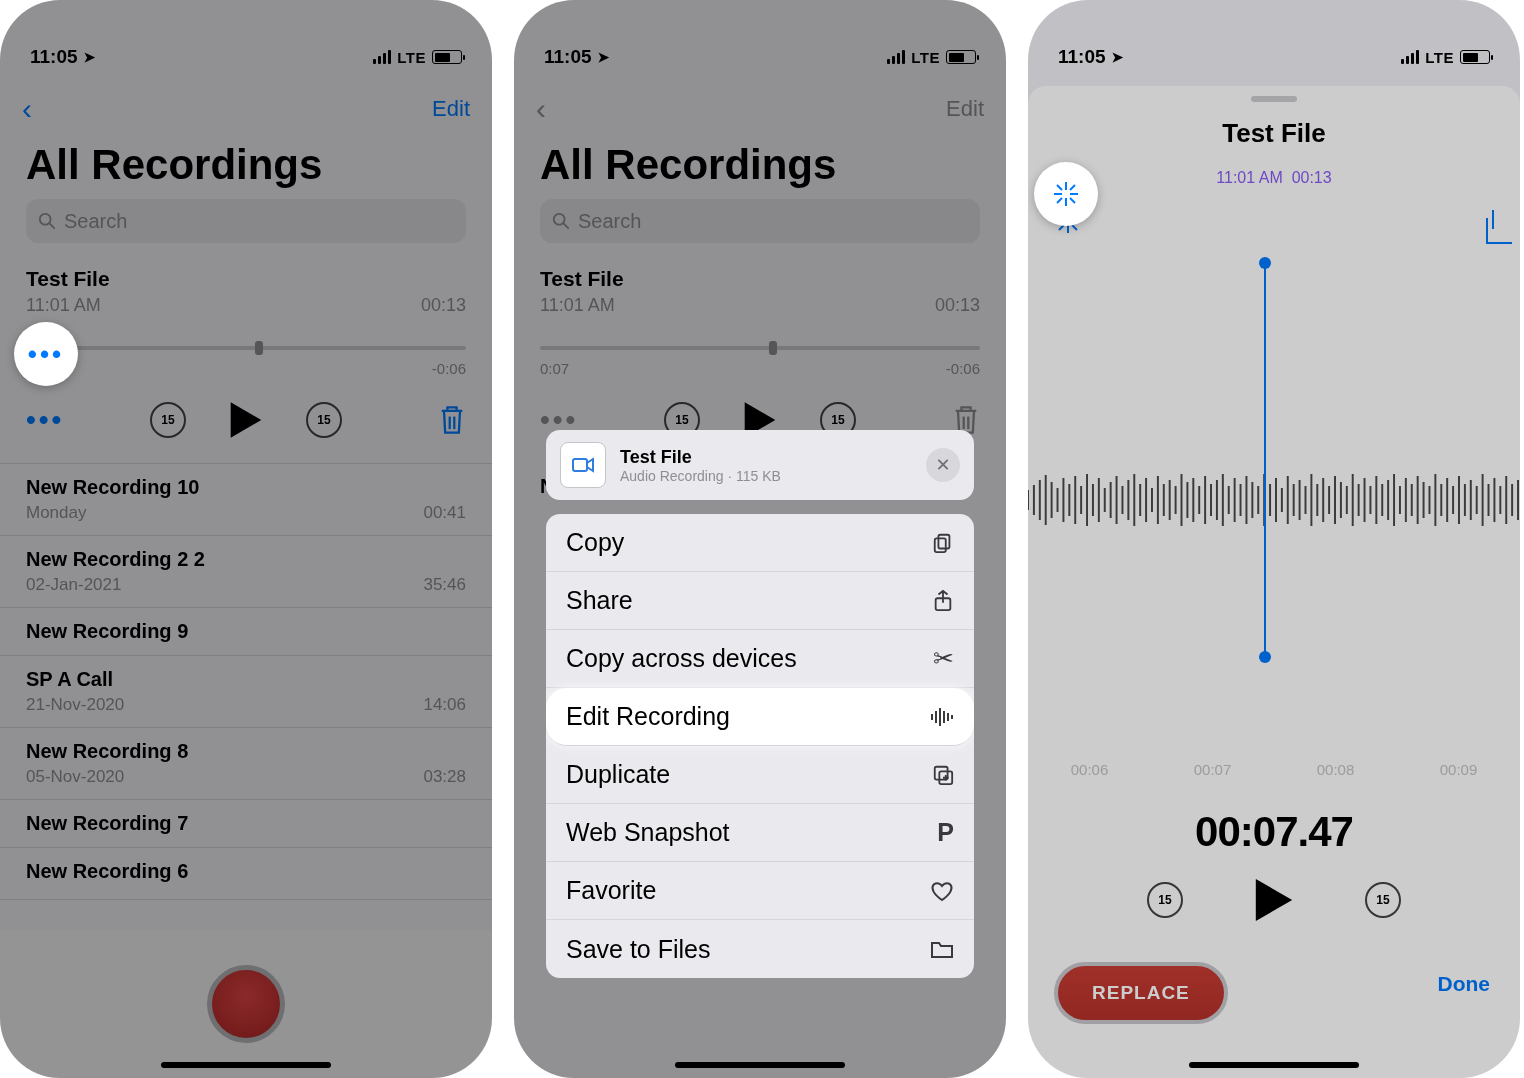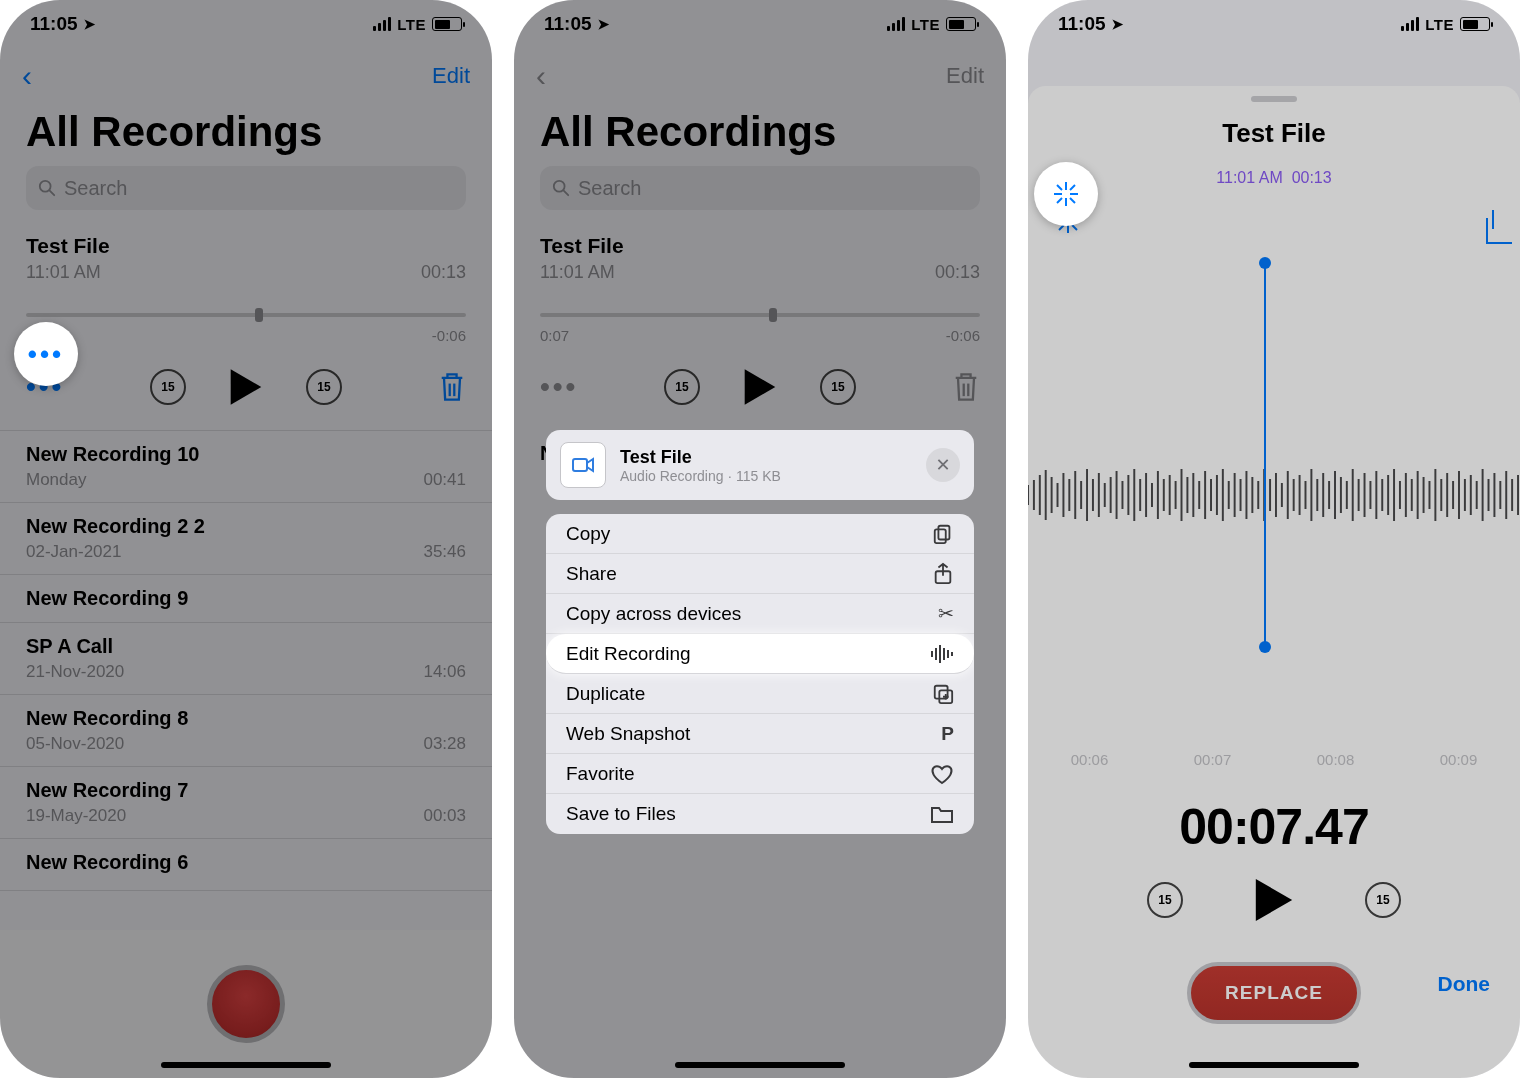--- a/index.html
+++ b/index.html
@@ -25,20 +25,21 @@
   
   .status-bar {
     height: 48px;
     display: flex;
     justify-content: space-between;
     align-items: center;
     padding: 12px 30px;
     font-size: 19px;
     font-weight: 600;
     color: #000;
+    margin-top: 33px;
   }
   .status-left { display: flex; align-items: center; gap: 6px; }
   .status-right { display: flex; align-items: center; gap: 6px; font-size: 15px; letter-spacing: 0.5px; }
   .arrow-icon { font-size: 14px; }
   .signal-bars { display: inline-flex; align-items: flex-end; gap: 2px; }
   .signal-bars span { width: 3px; background:#000; border-radius:1px; }
   .signal-bars span:nth-child(1){height:5px;}
   .signal-bars span:nth-child(2){height:8px;}
   .signal-bars span:nth-child(3){height:11px;}
   .signal-bars span:nth-child(4){height:14px;}
@@ -190,24 +191,24 @@
     margin-left:auto;
     width:34px; height:34px; border-radius:50%; background:#d8d8dc;
     display:flex; align-items:center; justify-content:center; color:#6f6f74; font-size:18px;
   }
   .menu-body {
     background:#e9e9ee;
     border-radius: 14px;
     overflow:hidden;
   }
   .menu-item {
-    height: 40px;
+    height: 58px;
     padding: 0 20px;
     display:flex; align-items:center; justify-content:space-between;
-    font-size: 19px;
+    font-size: 25px;
     border-bottom:1px solid #d6d6da;
     color:#000;
     gap:8px;
   }
   .menu-item:last-child{ border-bottom:none;}
   .menu-item.highlighted {
     background: #fff;
     box-shadow: 0 0 12px rgba(255,255,255,0.9);
     position:relative;
     z-index: 90;
@@ -251,24 +252,24 @@
     position:absolute; top:20px; bottom: 100px;
     width:2px; background:#007aff; left:48%;
   }
   .playhead::before{ content:""; position:absolute; top:-6px; left:-5px; width:12px; height:12px; background:#007aff; border-radius:50%;}
   .playhead::after { content:""; position:absolute; bottom:-6px; left:-5px; width:12px; height:12px; background:#007aff; border-radius:50%;}
   .timeline {
     display:flex; justify-content:space-around;
     font-size:15px; color:#c4c4c8;
     padding: 4px 0 14px 0;
   }
-  .big-time { text-align:center; font-size:50px; font-weight:600; font-variant-numeric: tabular-nums; letter-spacing: -1px; padding: 16px 0 20px 0;}
+  .big-time { text-align:center; font-size:42px; font-weight:600; font-variant-numeric: tabular-nums; letter-spacing: -1px; padding: 16px 0 20px 0;}
   .ed-controls{ display:flex; justify-content:center; align-items:center; gap:70px; padding-bottom: 26px;}
   .ed-bottom{
-    display:flex; align-items:center; justify-content:center;
+    display:flex; align-items:center; 
     padding: 12px 26px 54px 26px;
     position:relative;
   }
   .replace-btn{
     background: linear-gradient(#c83b33, #b6322b);
     color:#fff;
     border: 4px solid #c9c9cd;
     border-radius: 36px;
     padding: 16px 34px;
     font-size: 19px;
@@ -391,24 +392,20 @@
     </div>
     <div class="row">
       <div class="rname">New Recording 8</div>
       <div class="rmeta">
           <span>05-Nov-2020</span>
           <span>03:28</span>
         </div>
     </div>
     <div class="row">
       <div class="rname">New Recording 7</div>
-      <div class="rmeta">
-          <span>19-May-2020</span>
-          <span>00:03</span>
-        </div>
     </div>
     <div class="row">
       <div class="rname">New Recording 6</div>
       <div class="rmeta">
           <span></span>
           <span></span>
         </div>
     </div>
   </div>
 

